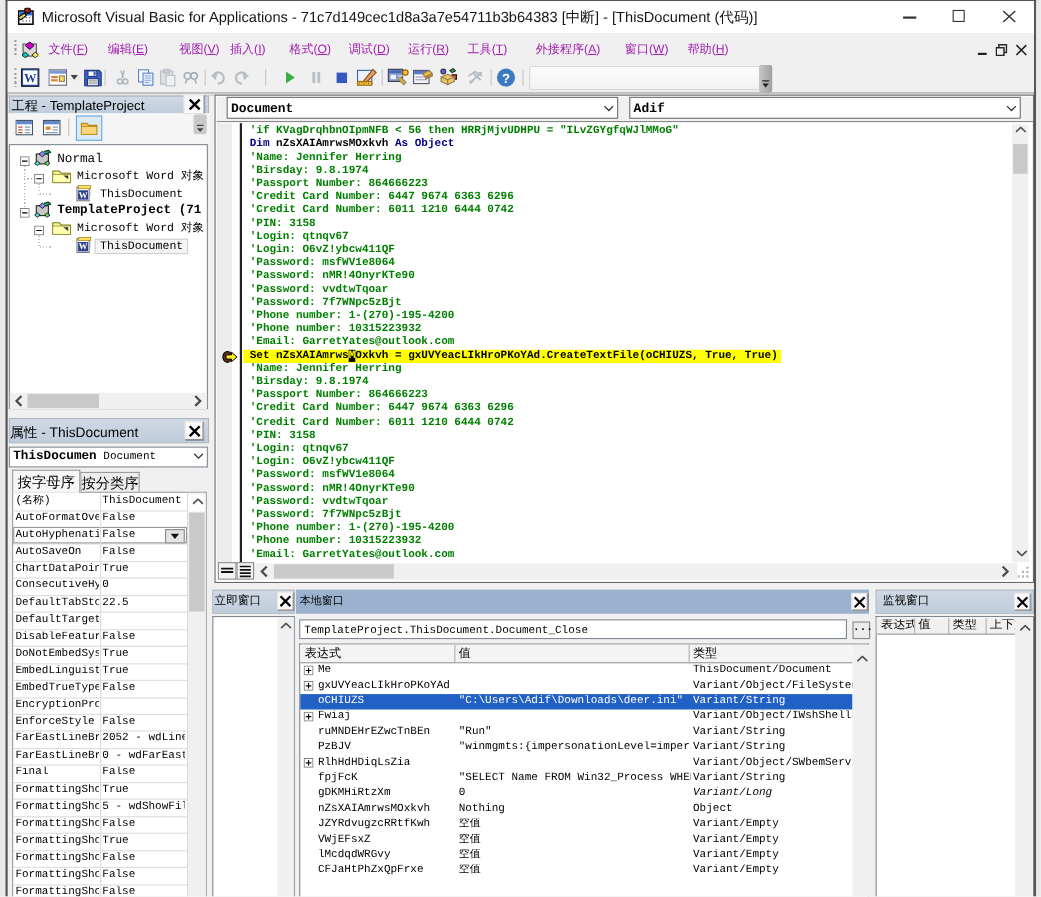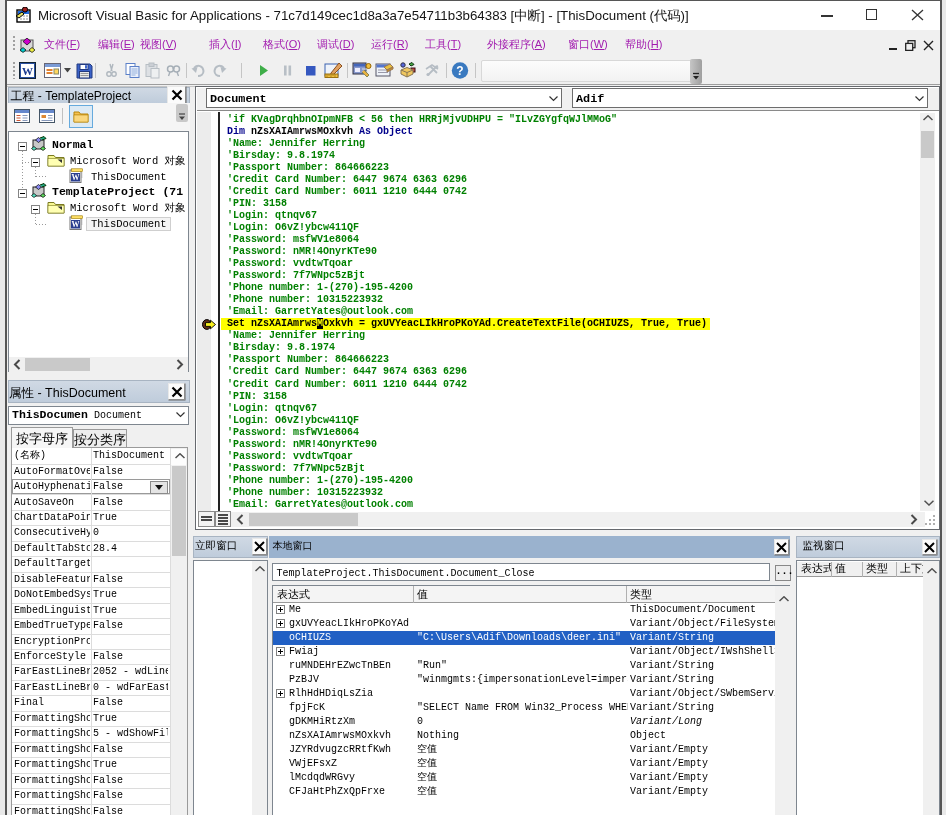--- a/index.html
+++ b/index.html
@@ -54,21 +54,21 @@
 <svg width="15" height="15">
 <rect x="1" y="2" width="12" height="11" fill="#d8d8d8" stroke="#555"></rect>
 <path d="M7 0 L11 3.5 L7 7 L3 3.5 Z" fill="#cc00cc" stroke="#000" stroke-width="0.7"></path>
 <path d="M3 9.5 L6 12 L3 14.5 L0 12 Z" fill="#00cccc" stroke="#000" stroke-width="0.7"></path>
 <path d="M12 9.5 L15 12 L12 14.5 L9 12 Z" fill="#eeee44" stroke="#000" stroke-width="0.7"></path>
 </svg>
 </div>
 <div class="abs ui" id="menubar" style="left:0;top:0;width:816px;height:57px;font-size:11px;color:#a21caf">
     <span class="abs" style="left:44px;top:37px">文件(<u>F</u>)</span>
     <span class="abs" style="left:98px;top:37px">编辑(<u>E</u>)</span>
-    <span class="abs" style="left:140px;top:37px">视图(<u>V</u>)</span>
+    <span class="abs" style="left:163px;top:37px">视图(<u>V</u>)</span>
     <span class="abs" style="left:209px;top:37px">插入(<u>I</u>)</span>
     <span class="abs" style="left:263px;top:37px">格式(<u>O</u>)</span>
     <span class="abs" style="left:317px;top:37px">调试(<u>D</u>)</span>
     <span class="abs" style="left:371px;top:37px">运行(<u>R</u>)</span>
     <span class="abs" style="left:425px;top:37px">工具(<u>T</u>)</span>
     <span class="abs" style="left:487px;top:37px">外接程序(<u>A</u>)</span>
     <span class="abs" style="left:568px;top:37px">窗口(<u>W</u>)</span>
     <span class="abs" style="left:625px;top:37px">帮助(<u>H</u>)</span>
   </div>
 <div class="abs" style="left:889px;top:48px;width:8px;height:1.5px;background:#222"></div>
@@ -265,21 +265,21 @@
       <rect x="0.5" y="0.5" width="8" height="8" fill="#fff" stroke="#848484"></rect>
       <path d="M2 4.5 h5" stroke="#000"></path>
     </svg>
 <svg class="abs" style="left:30px;top:136px" width="17" height="16">
       <rect x="3" y="4" width="11" height="9" fill="#c8c8c8" stroke="#222"></rect>
       <path d="M8.5 1.5 L11.5 4 L8.5 6.5 L5.5 4 Z" fill="#8888ee" stroke="#000" stroke-width="0.7"></path>
       <path d="M4 10.5 L6.5 12.5 L4 14.5 L1.5 12.5 Z" fill="#55e0c0" stroke="#000" stroke-width="0.7"></path>
       <path d="M13 10.5 L15.5 12.5 L13 14.5 L10.5 12.5 Z" fill="#60e060" stroke="#000" stroke-width="0.7"></path>
       <path d="M10 2 L14 0.5 L16 2.5 L12 4" fill="#2a8" stroke="#030"></path>
     </svg>
-<div class="abs mono" style="left:52px;top:138.5px;font-weight:bold;font-size:11.5px">Normal</div>
+<div class="abs mono" style="left:52px;top:138.5px;font-weight:normal;font-size:11.5px">Normal</div>
 <svg class="abs" style="left:31px;top:158px" width="9" height="9">
       <rect x="0.5" y="0.5" width="8" height="8" fill="#fff" stroke="#848484"></rect>
       <path d="M2 4.5 h5" stroke="#000"></path>
     </svg>
 <svg class="abs" style="left:47px;top:152.5px" width="18" height="14">
       <path d="M1 2.5 L7 2.5 L8.5 4.5 L17 4.5 L17 13 L1 13 Z" fill="#f6f690" stroke="#7a7a20"></path>
       <rect x="1" y="5.5" width="16" height="7.5" fill="#ffffb2" stroke="#7a7a20" stroke-width="0.6"></rect>
       <path d="M10.5 6.5 L15 6.5 L15 10 Z" fill="#333"></path>
     </svg>
 <div class="abs mono" style="left:70px;top:155px;font-size:10.5px">Microsoft Word 对象</div>
@@ -368,21 +368,21 @@
 <div class="abs mono cell" style="left:14px;top:496.5px;width:76px">AutoSaveOn</div>
 <div class="abs mono cell" style="left:93px;top:496.5px;width:75px">False</div>
 <div class="abs" style="left:12px;top:509.9px;width:158px;height:1px;background:#dcdcdc"></div>
 <div class="abs mono cell" style="left:14px;top:511.9px;width:76px">ChartDataPointTrack</div>
 <div class="abs mono cell" style="left:93px;top:511.9px;width:75px">True</div>
 <div class="abs" style="left:12px;top:525.4px;width:158px;height:1px;background:#dcdcdc"></div>
 <div class="abs mono cell" style="left:14px;top:527.4px;width:76px">ConsecutiveHyphens</div>
 <div class="abs mono cell" style="left:93px;top:527.4px;width:75px">0</div>
 <div class="abs" style="left:12px;top:540.8px;width:158px;height:1px;background:#dcdcdc"></div>
 <div class="abs mono cell" style="left:14px;top:542.8px;width:76px">DefaultTabStop</div>
-<div class="abs mono cell" style="left:93px;top:542.8px;width:75px">28.4</div>
+<div class="abs mono cell" style="left:93px;top:542.8px;width:75px">22.5</div>
 <div class="abs" style="left:12px;top:556.2px;width:158px;height:1px;background:#dcdcdc"></div>
 <div class="abs mono cell" style="left:14px;top:558.2px;width:76px">DefaultTargetFrame</div>
 <div class="abs mono cell" style="left:93px;top:558.2px;width:75px"></div>
 <div class="abs" style="left:12px;top:571.7px;width:158px;height:1px;background:#dcdcdc"></div>
 <div class="abs mono cell" style="left:14px;top:573.7px;width:76px">DisableFeatures</div>
 <div class="abs mono cell" style="left:93px;top:573.7px;width:75px">False</div>
 <div class="abs" style="left:12px;top:587.2px;width:158px;height:1px;background:#dcdcdc"></div>
 <div class="abs mono cell" style="left:14px;top:589.1px;width:76px">DoNotEmbedSystemFonts</div>
 <div class="abs mono cell" style="left:93px;top:589.1px;width:75px">True</div>
 <div class="abs" style="left:12px;top:602.6px;width:158px;height:1px;background:#dcdcdc"></div>

